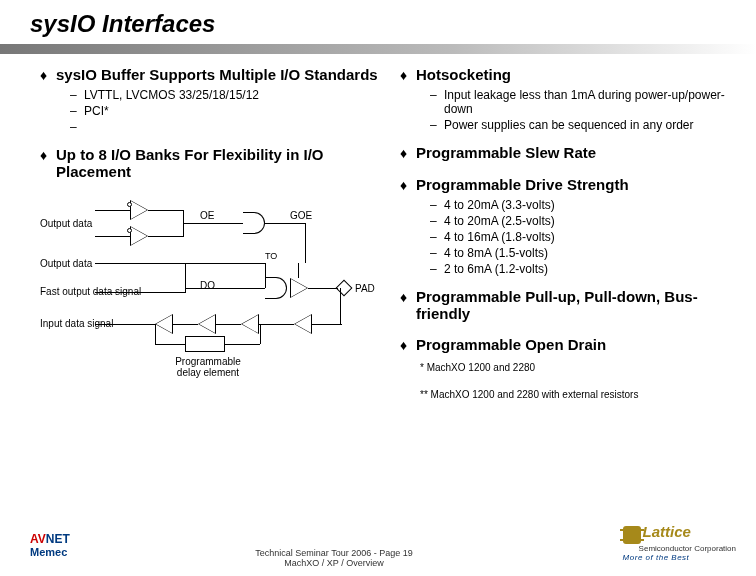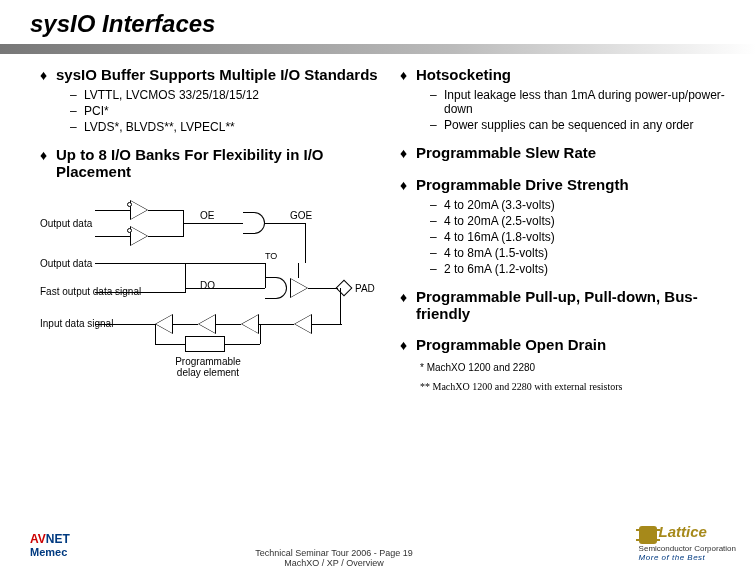--- a/index.html
+++ b/index.html
@@ -156,20 +156,21 @@
   }
   .logo-right .lattice-name {
     font-weight: bold;
     font-style: italic;
     font-size: 15px;
     color: #a6891a;
   }
   .logo-right .semi {
     font-size: 8px;
     color: #333;
+    margin-left: 16px;
   }
   .logo-right .tag {
     font-style: italic;
     color: #003a80;
     font-size: 8px;
     letter-spacing: 0.5px;
   }
   .lattice-chip {
     display: inline-block;
     width: 18px; height: 18px;
@@ -206,21 +207,20 @@
     <div class="sub-bullet">
         <span class="dash">–</span>
         <span>LVTTL, LVCMOS 33/25/18/15/12</span>
       </div>
     <div class="sub-bullet">
         <span class="dash">–</span>
         <span>PCI*</span>
       </div>
     <div class="sub-bullet">
         <span class="dash">–</span>
-        <span>LVDS*, BLVDS**, LVPECL**</span>
       </div>
     <div class="spacer"></div>
     <div class="main-bullet">
       <span class="dia">♦</span>
       <span>Up to 8 I/O Banks For Flexibility in I/O Placement</span>
     </div>
 
     <div class="diagram-area">
 
       <div class="lbl" style="left:0; top:30px;">Output data</div>
@@ -326,21 +326,21 @@
     <div class="main-bullet">
       <span class="dia">♦</span>
       <span>Programmable Pull-up, Pull-down, Bus-friendly</span>
     </div>
     <div class="spacer"></div>
     <div class="main-bullet">
       <span class="dia">♦</span>
       <span>Programmable Open Drain</span>
     </div>
     <div class="footnote">* MachXO 1200 and 2280</div>
-    <div class="footnote" style="margin-top:8px;font-family:Liberation Serif, serif;">** MachXO 1200 and 2280 with external resistors</div>
+    <div class="footnote" style="margin-top:16px;">** MachXO 1200 and 2280 with external resistors</div>
   </div>
 </div>
 
 <div class="logo-left">
   <span class="av">AV</span><span class="net">NET</span>
   <span class="memec">Memec</span>
 </div>
 
 <div class="logo-right">
   <span class="lattice-chip"></span><span class="lattice-name">Lattice</span>

